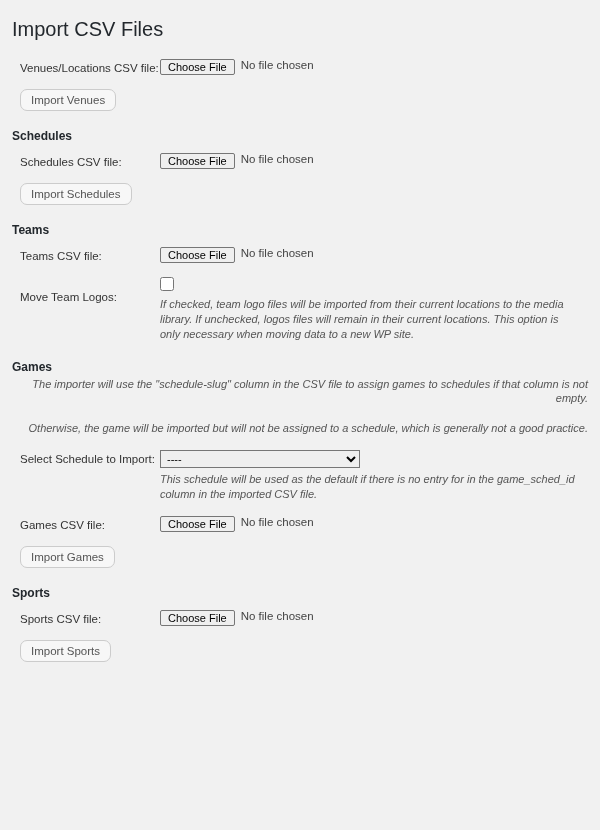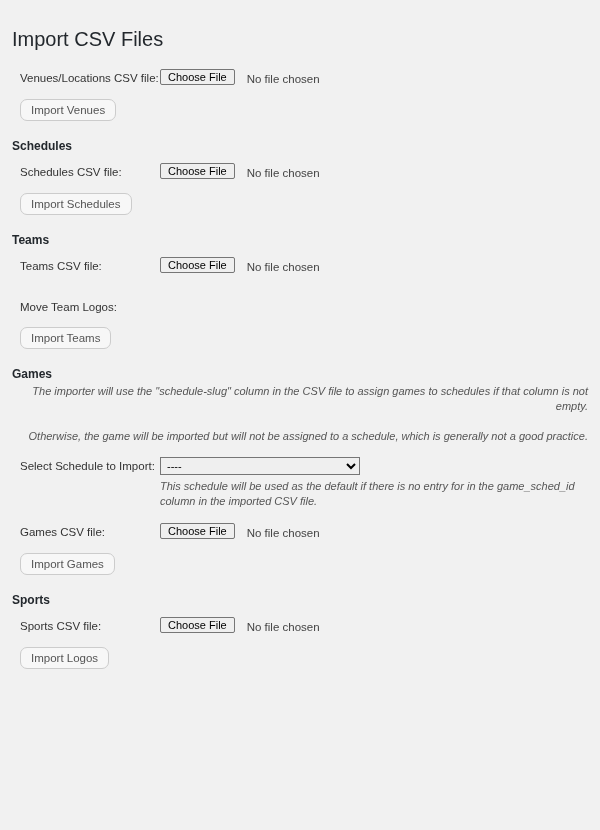--- a/index.html
+++ b/index.html
@@ -6,21 +6,21 @@
   html, body { margin: 0; padding: 0; }
   body {
     width: 600px;
     height: 830px;
     background: #f1f1f1;
     font-family: -apple-system, BlinkMacSystemFont, "Segoe UI", Helvetica, Arial, sans-serif;
     font-size: 12px;
     color: #444;
     overflow: hidden;
   }
-  .wrap { padding: 20px 12px; }
+  .wrap { padding: 10px 12px; }
   h1 {
     font-size: 20px;
     font-weight: 400;
     margin: 8px 0 18px 0;
     color: #23282d;
   }
   h2.section {
     font-size: 12px;
     font-weight: 600;
     margin: 18px 0 10px 0;
@@ -46,22 +46,22 @@
     padding-top: 3px;
     font-size: 11.5px;
     color: #333;
   }
   .field {
     flex: 1;
     font-size: 11.5px;
   }
   .file-input {
     display: inline-flex;
-    align-items: flex-end;
-    gap: 12px;
+    align-items: flex-start;
+    gap: 6px;
   }
   .choose-btn {
     background: #efefef;
     border: 1px solid #767676;
     border-radius: 2px;
     font-size: 11px;
     padding: 1px 7px;
     color: #000;
     cursor: pointer;
     font-family: Arial, sans-serif;
@@ -144,23 +144,24 @@
     <div class="label">Teams CSV file:</div>
     <div class="field">
       <div class="file-input">
         <button type="button" class="choose-btn">Choose File</button>
         <span class="no-file">No file chosen</span>
       </div>
     </div>
   </div>
   <div class="row">
     <div class="label" style="padding-top:14px;">Move Team Logos:</div>
-  </div>
-  <div class="submit-area">
-    <button type="button" class="wp-button">Import Teams</button>
+    <div class="field">
+      <input type="checkbox" class="logo-check" style="">
+      <div class="desc">If checked, team logo files will be imported from their current locations to the media library. If unchecked, logos files will remain in their current locations. This option is only necessary when moving data to a new WP site.</div>
+    </div>
   </div>
 
   <h2 class="section" style="margin-bottom:7px;">Games</h2>
   <div class="section-desc">
     <span>The importer will use the "schedule-slug" column in the CSV file to assign games to schedules if that column is not empty.</span><br>
     <br>
     <span>Otherwise, the game will be imported but will not be assigned to a schedule, which is generally not a good practice.</span>
   </div>
   <div class="row">
     <div class="label">Select Schedule to Import:</div>
@@ -188,15 +189,15 @@
   <div class="row">
     <div class="label">Sports CSV file:</div>
     <div class="field">
       <div class="file-input">
         <button type="button" class="choose-btn">Choose File</button>
         <span class="no-file">No file chosen</span>
       </div>
     </div>
   </div>
   <div class="submit-area">
-    <button type="button" class="wp-button">Import Logos</button>
+    <button type="button" class="wp-button">Import Sports</button>
   </div>
 </div>
 
 </body></html>

